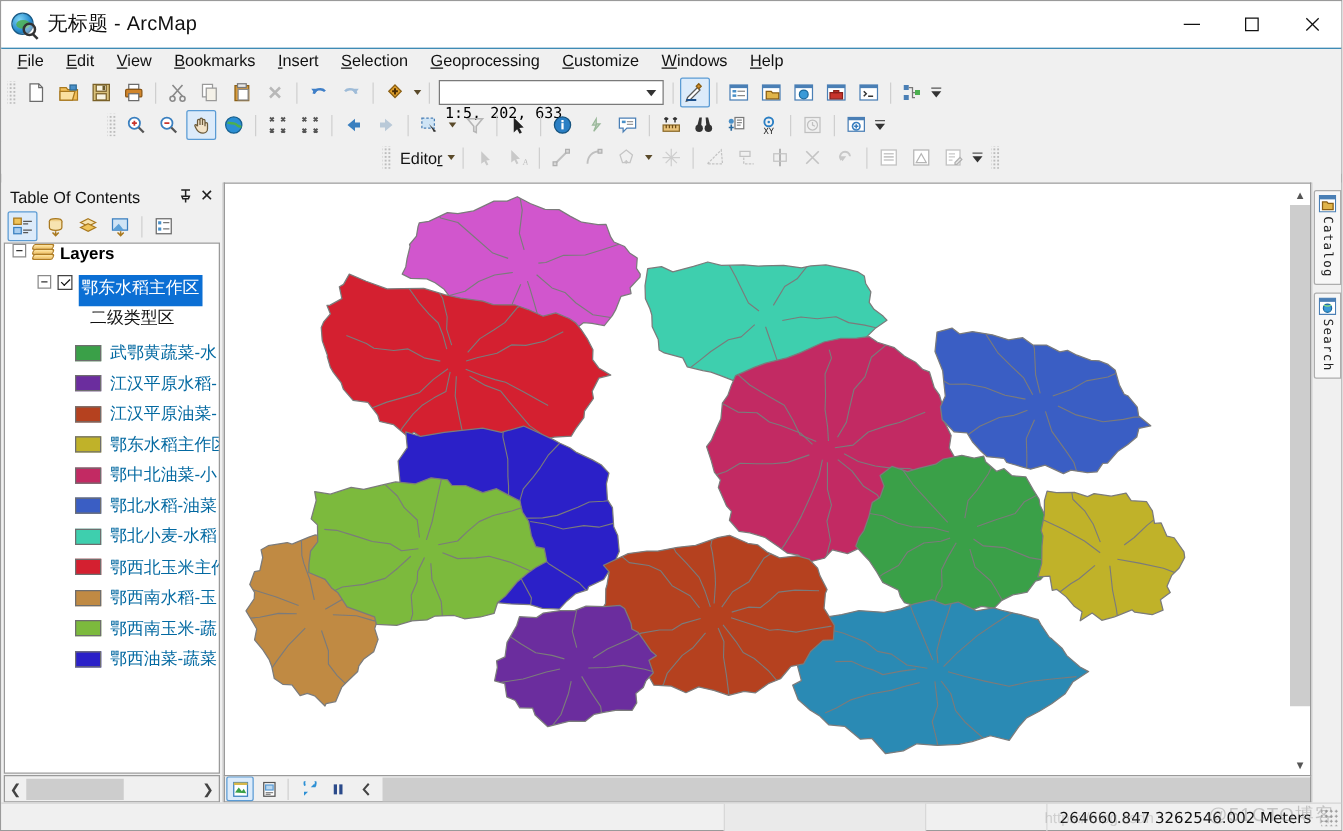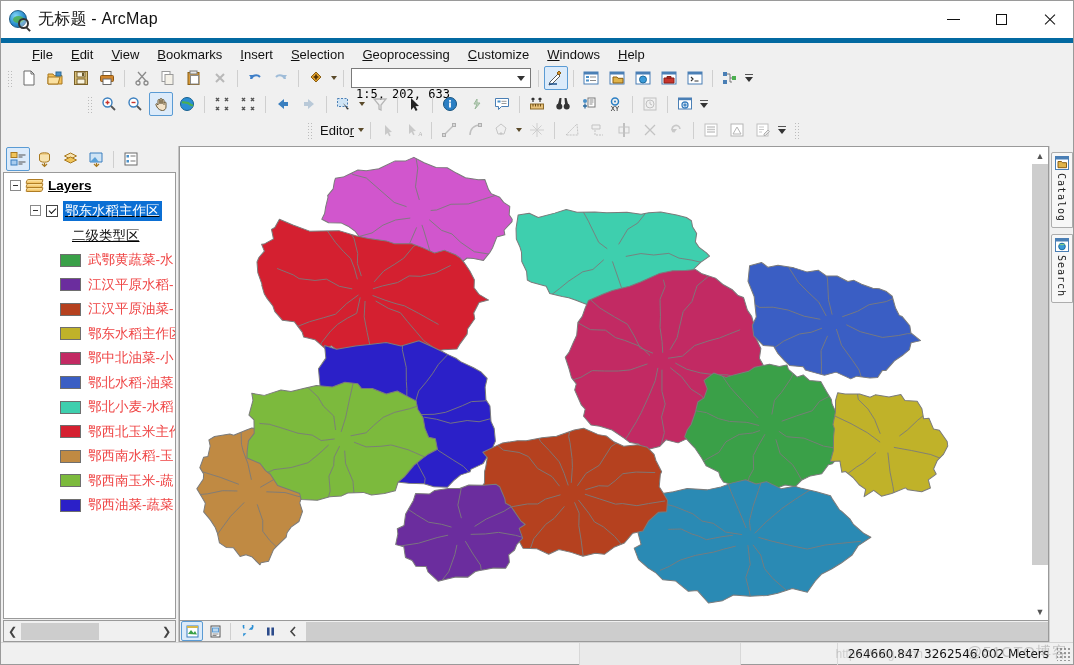--- a/index.html
+++ b/index.html
@@ -29,22 +29,22 @@
   .win-btns{position:absolute;right:0;top:0;height:37px;display:flex;}
   .win-btn{width:48px;height:37px;display:flex;align-items:center;justify-content:center;
            font-size:15px;color:#111;cursor:default;}
   .wb-min{width:13px;height:1px;background:#111;}
   .wb-max{width:11px;height:11px;border:1px solid #111;box-sizing:border-box;}
   .wb-cls{position:relative;width:13px;height:13px;}
   .wb-cls:before,.wb-cls:after{content:"";position:absolute;left:0;top:6px;width:14px;height:1px;background:#111;}
   .wb-cls:before{transform:rotate(45deg);} .wb-cls:after{transform:rotate(-45deg);}
 
   
-  .menubar{height:22px;background:#f0f0f0;display:flex;align-items:center;padding-left:22px;
-           border-top:5px solid #0369a1;}
+  .menubar{height:22px;background:#f0f0f0;display:flex;align-items:flex-start;padding-left:4px;
+           border-top:1px solid #0369a1;}
   .menu-item{padding:2px 9px;font-size:13px;color:#111;cursor:default;}
   .menu-item u{text-decoration:underline;}
 
   
   .tbrow{height:26px;background:#f0f0f0;display:flex;align-items:center;}
   .grip{width:7px;height:18px;margin:0 3px 0 5px;flex:none;
     background-image:radial-gradient(circle,#b6b6b6 1px,transparent 1px);
     background-size:3px 3px;background-position:1px 1px;opacity:.9;}
   .sep{width:1px;height:17px;background:#cfcfcf;margin:0 4px;flex:none;}
   .tb{width:22px;height:22px;margin:0 1px;display:flex;align-items:center;justify-content:center;
@@ -74,39 +74,39 @@
   
   .toc{width:178px;background:#f0f0f0;display:flex;flex-direction:column;flex:none;
        border-right:1px solid #c4c4c4;box-sizing:border-box;}
   .toc-title{height:22px;display:flex;align-items:center;padding:0 4px 0 7px;font-size:13px;color:#111;}
   .toc-title .t{flex:1;}
   .toc-pin,.toc-x{width:17px;height:17px;display:flex;align-items:center;justify-content:center;
       font-size:13px;color:#222;cursor:default;}
   .toc-tools{height:26px;display:flex;align-items:center;padding-left:4px;}
   .toc-tree{flex:1;background:#fff;margin:0 2px;border:1px solid #9a9a9a;overflow:hidden;
             position:relative;box-sizing:border-box;}
-  .row{display:flex;align-items:center;height:25px;padding-left:6px;white-space:nowrap;text-decoration:underline;}
+  .row{display:flex;height:25px;padding-left:6px;white-space:nowrap;}
   .exp{width:11px;height:11px;border:1px solid #8a8a8a;background:#fff;margin-right:5px;
        position:relative;flex:none;box-sizing:border-box;cursor:default;}
   .exp:after{content:"";position:absolute;left:2px;top:4px;width:5px;height:1px;background:#333;}
   .layers-ico{width:17px;height:13px;margin-right:5px;position:relative;flex:none;}
   .layers-ico i{position:absolute;left:0;width:17px;height:5px;border:1px solid #b07d24;
       background:linear-gradient(#fde6a8,#f0c060);border-radius:2px;box-sizing:border-box;
       transform:skewX(-20deg);}
   .layers-ico i:nth-child(1){top:0;} .layers-ico i:nth-child(2){top:4px;} .layers-ico i:nth-child(3){top:8px;}
   .layers-txt{font-weight:bold;font-size:13.5px;}
   .cbx{width:12px;height:12px;border:1px solid #444;background:#fff;margin-right:5px;
        position:relative;flex:none;box-sizing:border-box;cursor:default;}
   .cbx:after{content:"";position:absolute;left:2px;top:2px;width:6px;height:3px;
        border-left:1.6px solid #111;border-bottom:1.6px solid #111;transform:rotate(-45deg);}
   .sel-name{background:#0b6fd4;color:#fff;padding:1px 2px;font-size:13.5px;}
   .sub-hdr{font-size:13.5px;color:#111;padding-left:62px;}
   .leg-row{display:flex;align-items:center;height:24.5px;padding-left:56px;white-space:nowrap;}
   .sw{width:21px;height:13px;border:1px solid #6e6e6e;margin-right:7px;flex:none;box-sizing:border-box;}
-  .leg-lbl{font-size:13.5px;color:#ef4444;}
+  .leg-lbl{font-size:13.5px;color:#0369a1;}
   .toc-hscroll{height:22px;background:#f0f0f0;display:flex;align-items:center;margin:1px 2px 0 2px;
        border:1px solid #9a9a9a;box-sizing:border-box;}
   .hs-btn{width:17px;height:19px;display:flex;align-items:center;justify-content:center;
        font-size:11px;color:#444;flex:none;cursor:default;}
   .hs-track{flex:1;height:19px;position:relative;}
   .hs-thumb{position:absolute;left:0;top:1px;height:17px;width:78px;background:#cdcdcd;}
 
   
   .mapwrap{flex:1;display:flex;flex-direction:column;min-width:0;position:relative;}
   .maprow{flex:1;display:flex;min-height:0;}
@@ -576,20 +576,29 @@
     <div class="tb-end">
         <div class="bar"></div>
         <div class="tri"></div>
       </div>
     <div class="grip"></div>
   </div>
 
   <div class="body">
 
     <div class="toc">
+      <div class="toc-title">
+        <div class="t">Table Of Contents</div>
+        <div class="toc-pin">
+          <svg width="11" height="12" viewBox="0 0 11 12">
+              <path d="M2 1h7M5.5 1v5M2.5 6h6l-.8 2H3.3zM5.5 8v3" stroke="#222" fill="none" stroke-width="1.2"></path>
+            </svg>
+        </div>
+        <div class="toc-x">✕</div>
+      </div>
       <div class="toc-tools">
         <div class="tb sel">
           <svg width="17" height="17" viewBox="0 0 17 17">
               <rect x="1" y="1.5" width="6" height="5" fill="#f0c45a" stroke="#a9791f"></rect>
               <rect x="1" y="9" width="6" height="5" fill="#a8cdef" stroke="#3a7fbf"></rect>
               <path d="M8.5 4h7M8.5 6h4M8.5 11h7M8.5 13h4" stroke="#555"></path>
             </svg>
           </div>
         <div class="tb">
           <svg width="17" height="17" viewBox="0 0 17 17">

